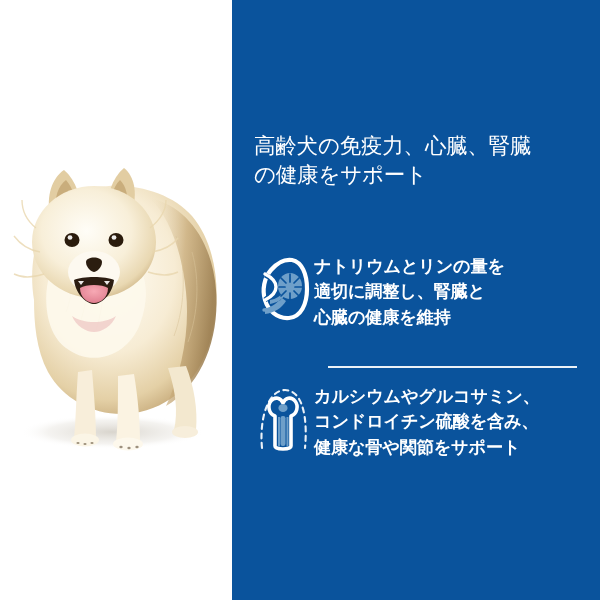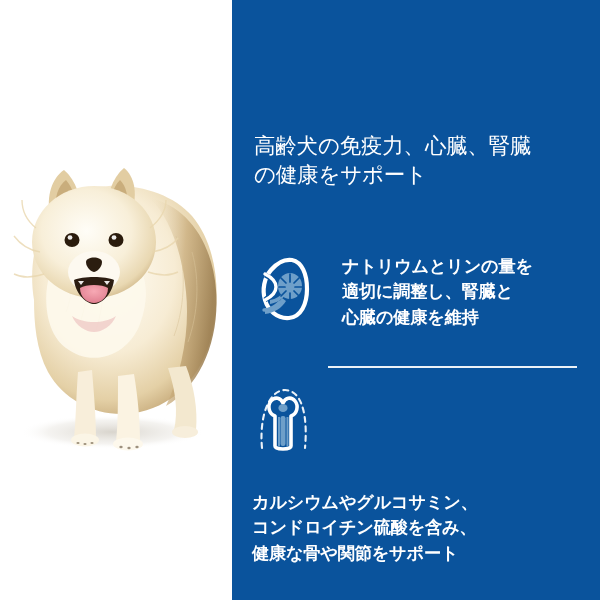--- a/index.html
+++ b/index.html
@@ -61,24 +61,23 @@
     letter-spacing: -0.2px;
     white-space: pre-line;
   }
 
   .feature {
     position: absolute;
     left: 20px;
     width: 348px;
     display: flex;
     align-items: flex-start;
-    gap: 28px;
   }
   #feature-kidney { top: 252px; }
-  #feature-bone   { top: 382px; flex-direction: column; }
+  #feature-bone   { top: 382px; }
 
   .feature-icon {
     flex: 0 0 auto;
     width: 62px;
     height: 78px;
     display: flex;
     align-items: flex-start;
     justify-content: center;
     padding-top: 4px;
     box-sizing: border-box;

